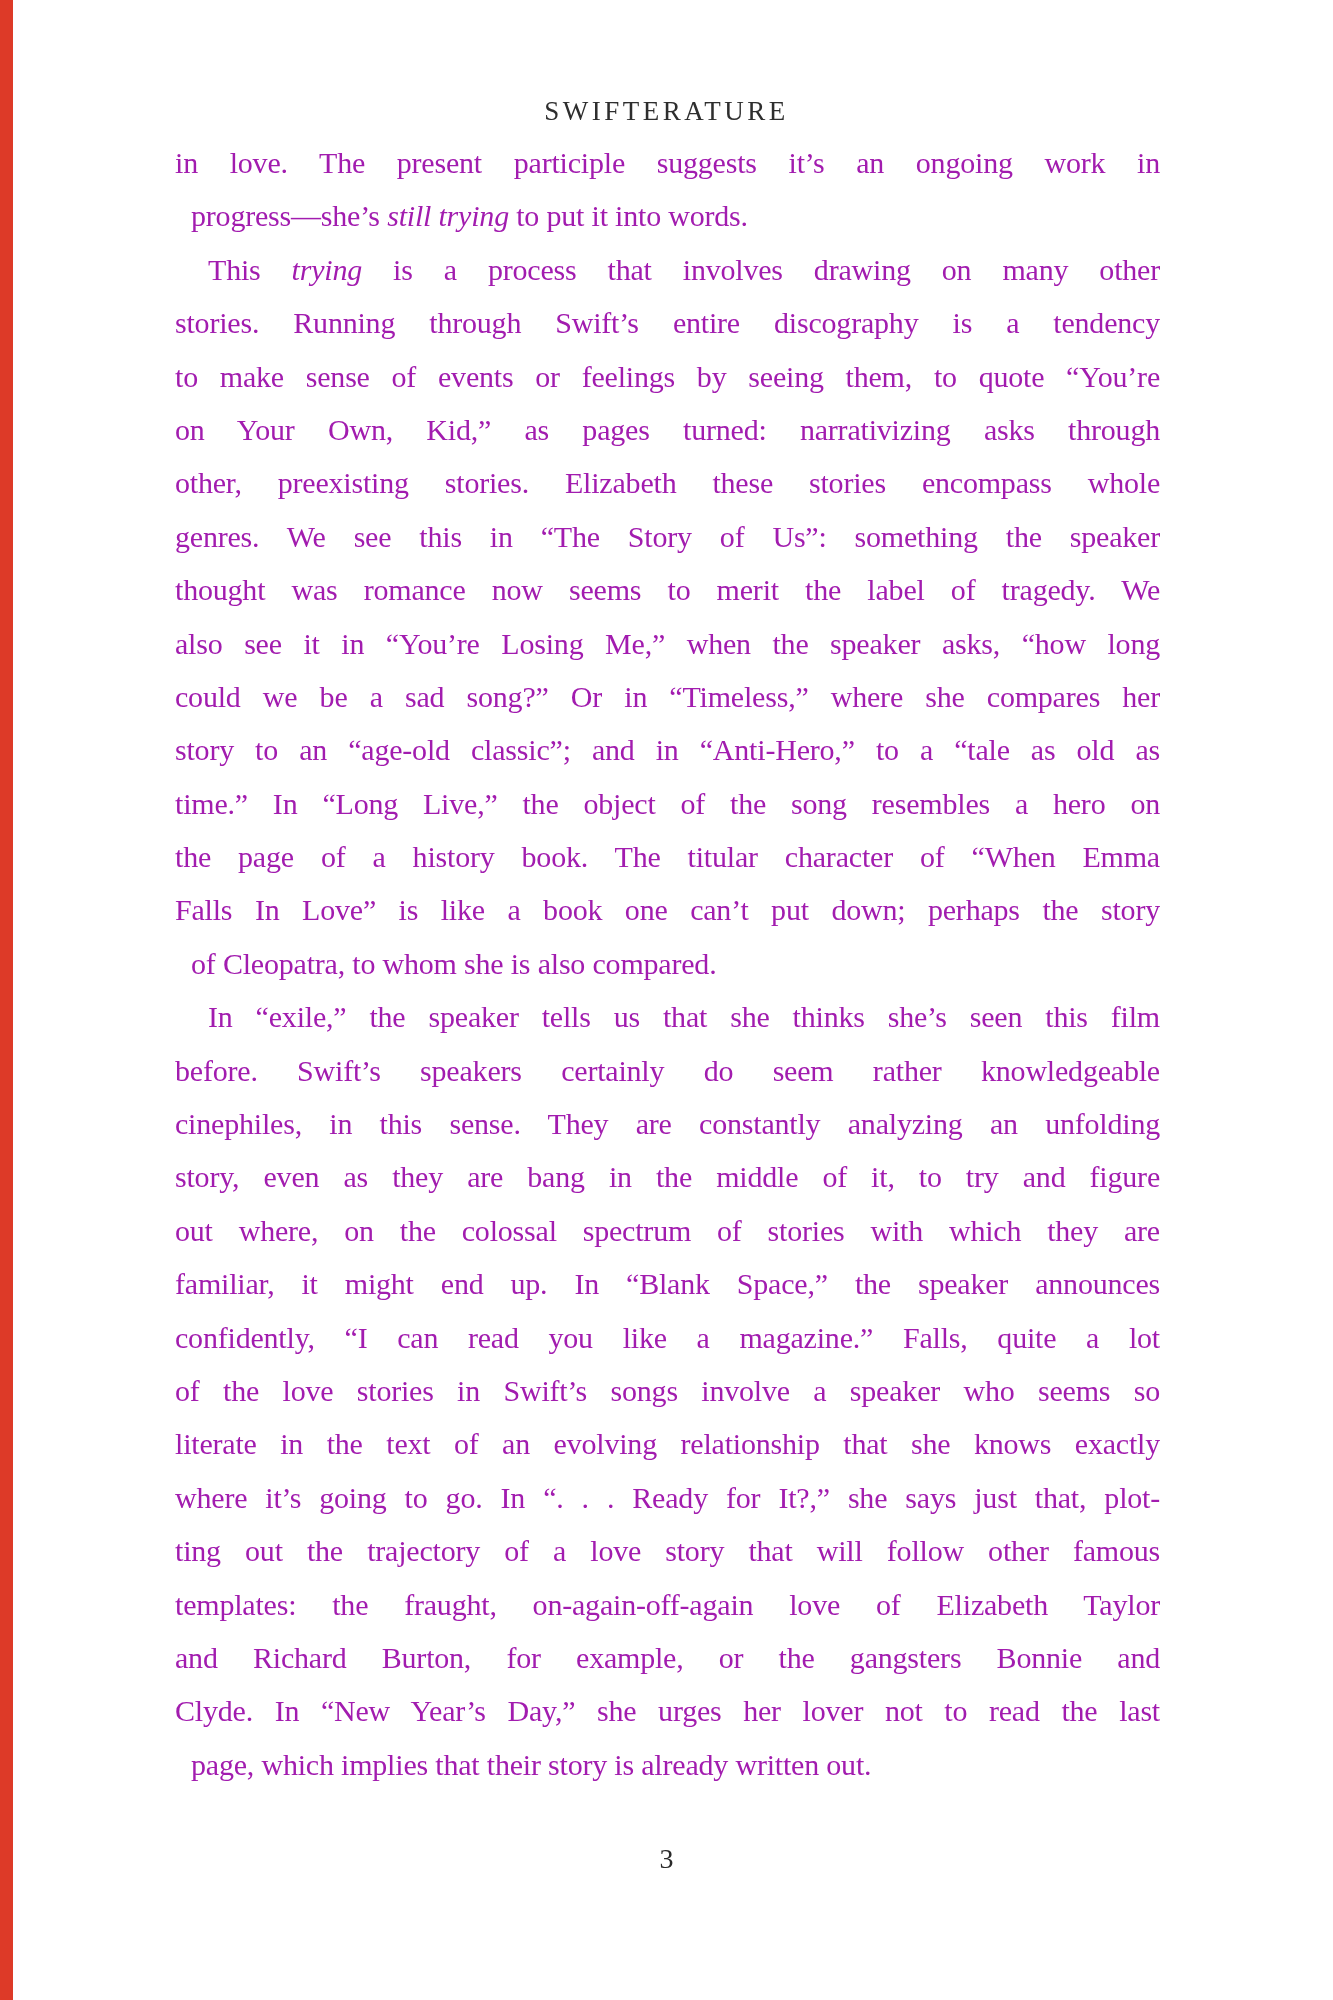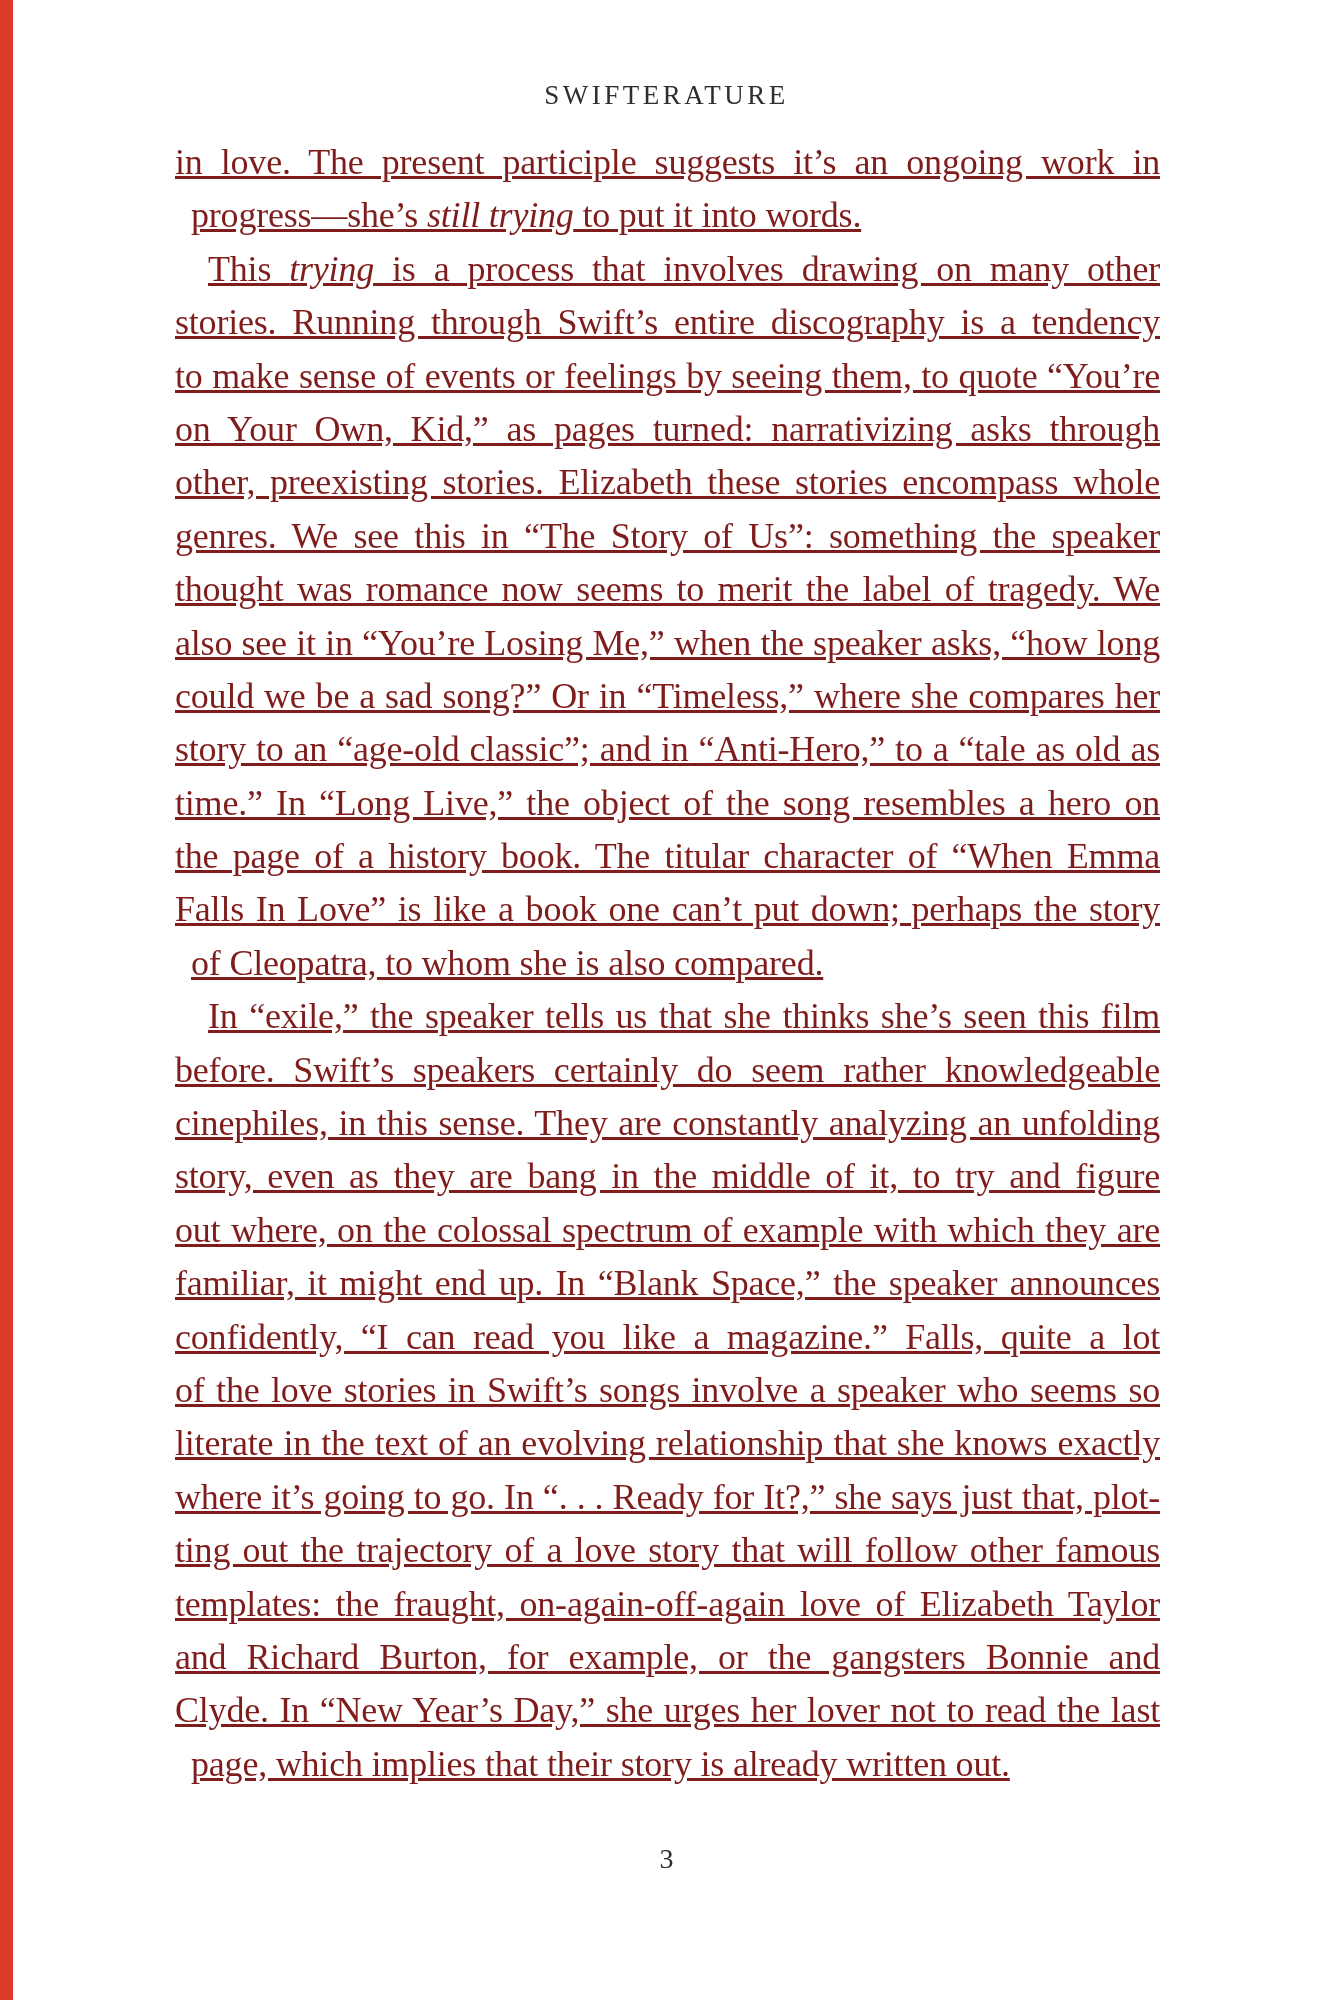--- a/index.html
+++ b/index.html
@@ -13,37 +13,36 @@
     overflow: hidden;
   }
   .edge-bar {
     position: absolute;
     left: 0; top: 0;
     width: 13px; height: 100%;
     background: #dd3a28;
   }
   .running-head {
     position: absolute;
-    top: 80px; left: 0;
+    top: 96px; left: 0;
     width: 100%;
     text-align: center;
     font-size: 27px;
     letter-spacing: 3.5px;
     color: #2e2e2e;
   }
   .text-block {
     position: absolute;
     left: 175px;
     top: 136px;
     width: 985px;
-    font-size: 36px;
+    font-size: 30px;
     line-height: 53.4px;
     letter-spacing: -0.2px;
-    color: #7f1d1d;
-    text-decoration: underline;
+    color: #a21caf;
   }
   .para { margin: 0; }
   .line {
     text-align: justify;
     text-align-last: justify;
     text-justify: inter-word;
     height: 53.4px;
     overflow: hidden;
   }
   .line.last { text-align-last: left; margin-left: 16px; }
@@ -83,21 +82,21 @@
         <div class="line"><span>time.” In “Long Live,” the object of the song resembles a hero on</span></div>
         <div class="line"><span>the page of a history book. The titular character of “When Emma</span></div>
         <div class="line"><span>Falls In Love” is like a book one can’t put down; perhaps the story</span></div>
         <div class="line last"><span>of Cleopatra, to whom she is also compared.</span></div>
       </div>
       <div class="para">
         <div class="line indent"><span>In “exile,” the speaker tells us that she thinks she’s seen this film</span></div>
         <div class="line"><span>before. Swift’s speakers certainly do seem rather knowledgeable</span></div>
         <div class="line"><span>cinephiles, in this sense. They are constantly analyzing an unfolding</span></div>
         <div class="line"><span>story, even as they are bang in the middle of it, to try and figure</span></div>
-        <div class="line"><span>out where, on the colossal spectrum of example with which they are</span></div>
+        <div class="line"><span>out where, on the colossal spectrum of stories with which they are</span></div>
         <div class="line"><span>familiar, it might end up. In “Blank Space,” the speaker announces</span></div>
         <div class="line"><span>confidently, “I can read you like a magazine.” Falls, quite a lot</span></div>
         <div class="line"><span>of the love stories in Swift’s songs involve a speaker who seems so</span></div>
         <div class="line"><span>literate in the text of an evolving relationship that she knows exactly</span></div>
         <div class="line"><span>where it’s going to go. In “. . . Ready for It?,” she says just that, plot-</span></div>
         <div class="line"><span>ting out the trajectory of a love story that will follow other famous</span></div>
         <div class="line"><span>templates: the fraught, on-again-off-again love of Elizabeth Taylor</span></div>
         <div class="line"><span>and Richard Burton, for example, or the gangsters Bonnie and</span></div>
         <div class="line"><span>Clyde. In “New Year’s Day,” she urges her lover not to read the last</span></div>
         <div class="line last"><span>page, which implies that their story is already written out.</span></div>

